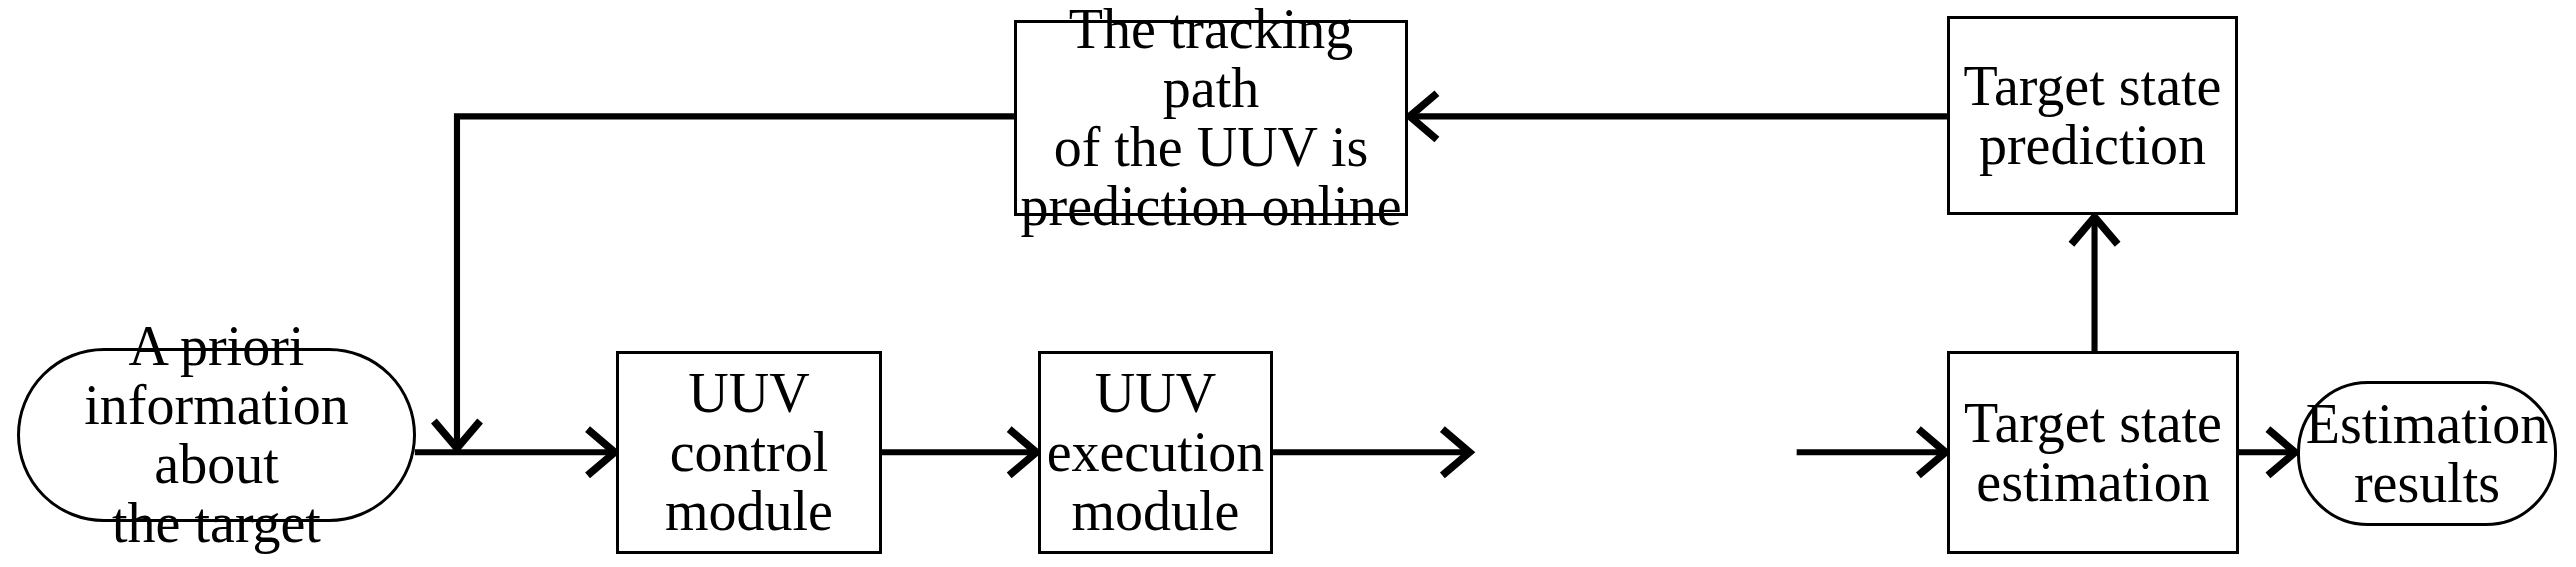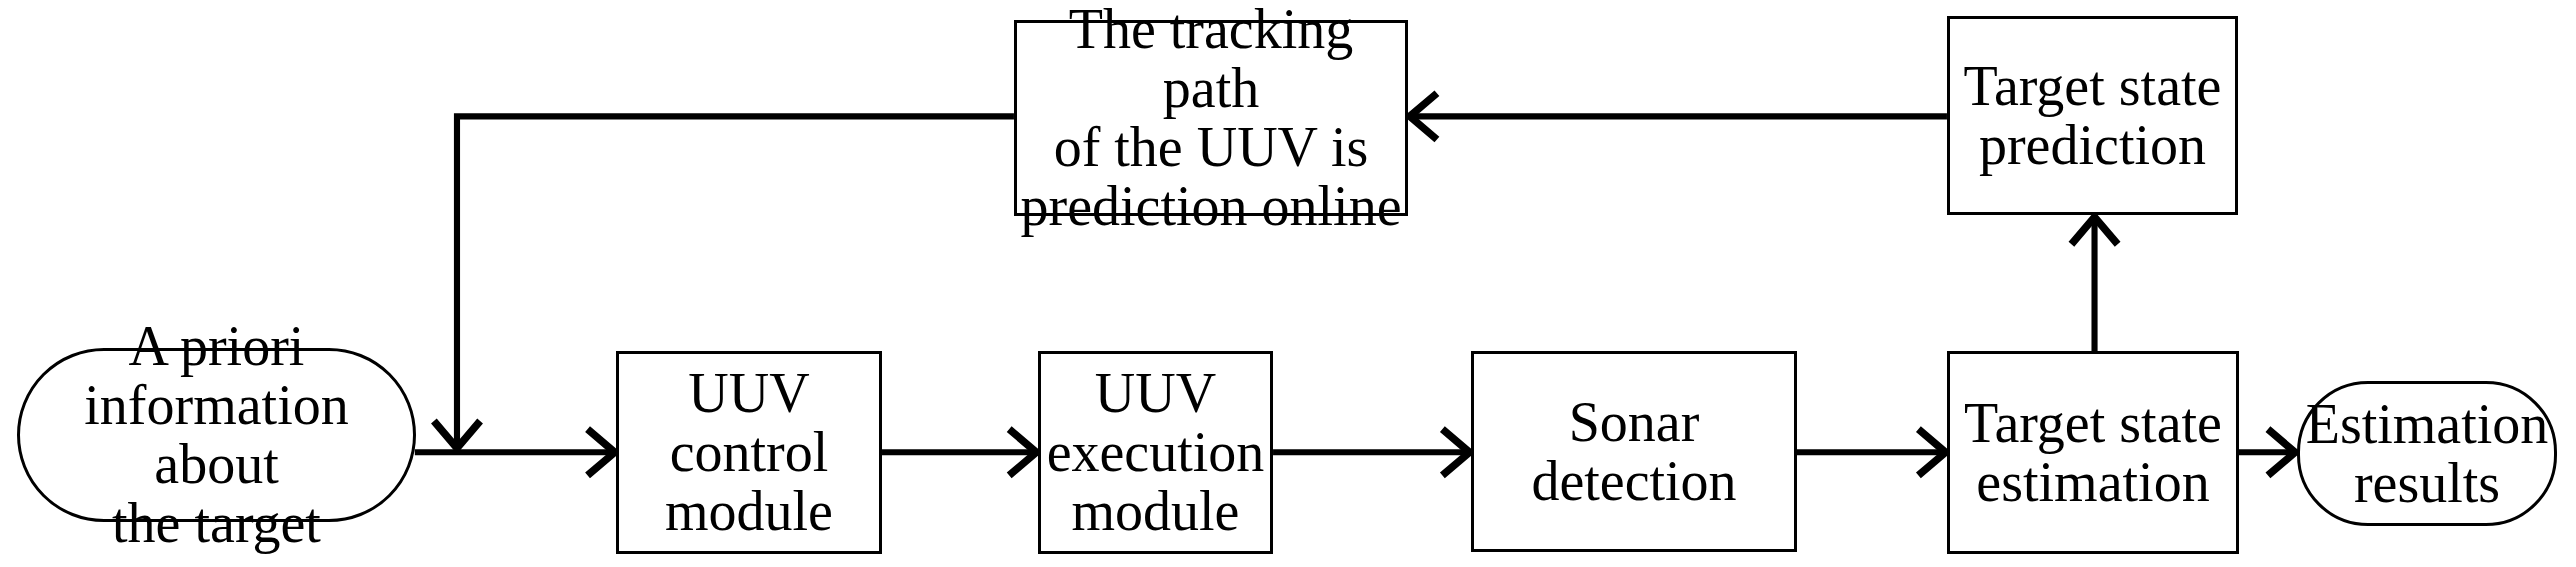--- a/index.html
+++ b/index.html
@@ -104,24 +104,20 @@
 control
 module</span>
   </div>
 
   <div class="node rect-execution">
     <span class="label">UUV
 execution
 module</span>
   </div>
 
-  <div class="node rect-sonar">
-    <span class="label">Sonar
-detection</span>
-  </div>
 
   <div class="node rect-estimation">
     <span class="label">Target state
 estimation</span>
   </div>
 
   <div class="node stadium-results">
     <span class="label">Estimation
 results</span>
   </div>

